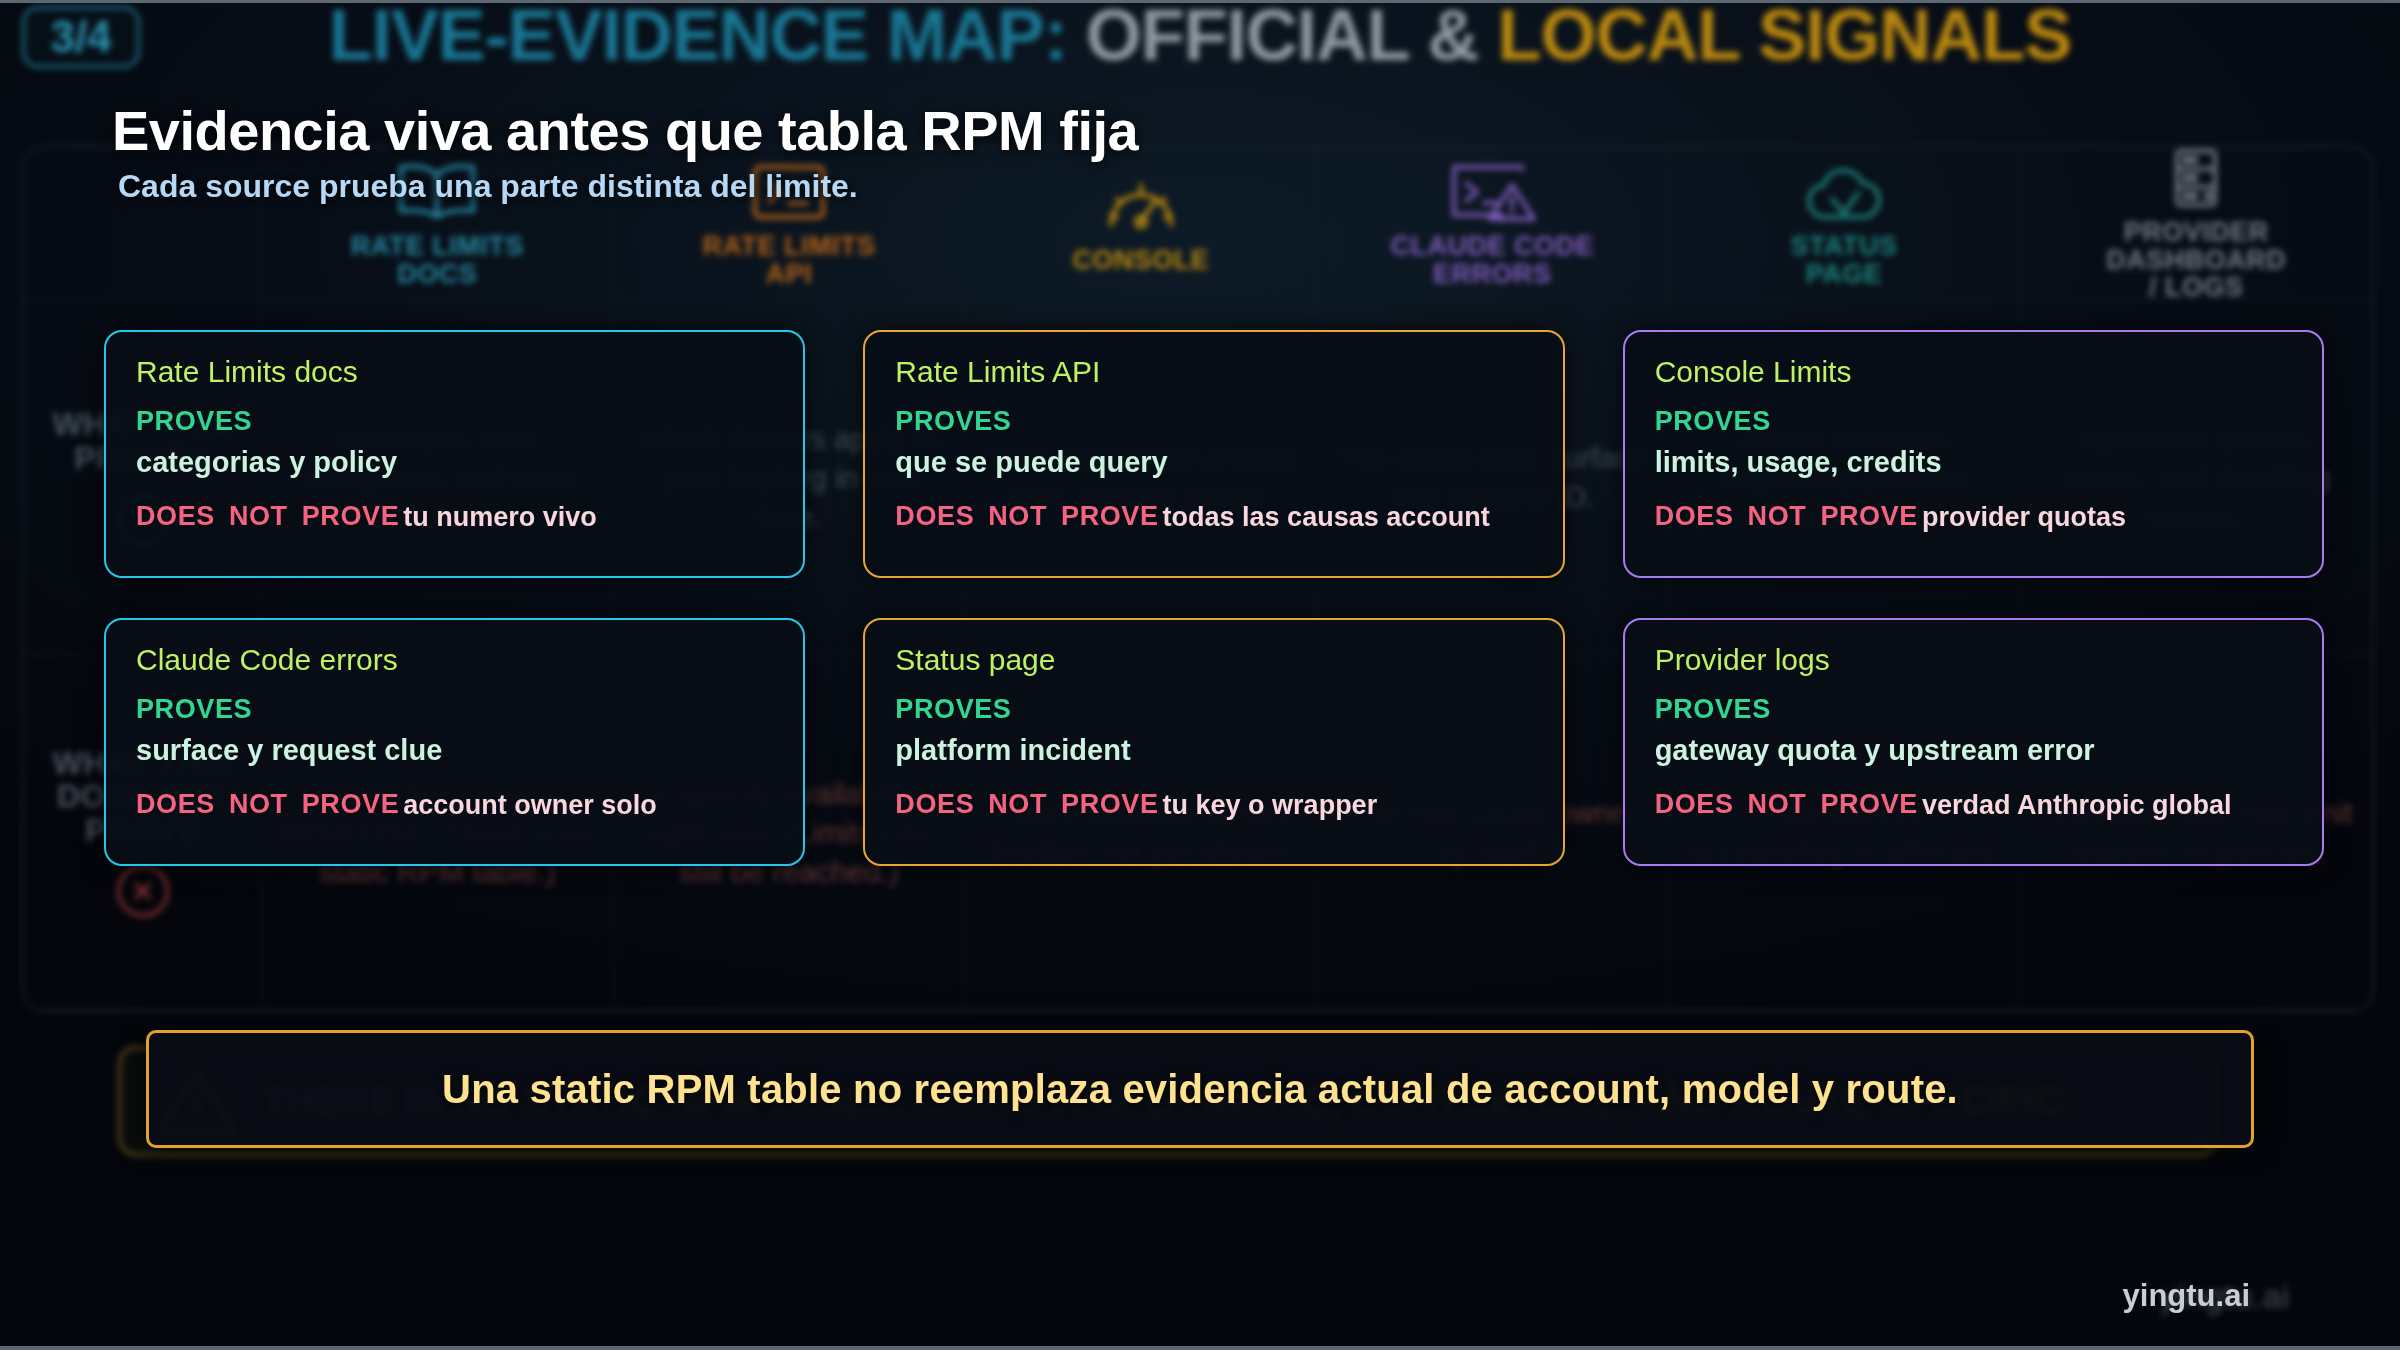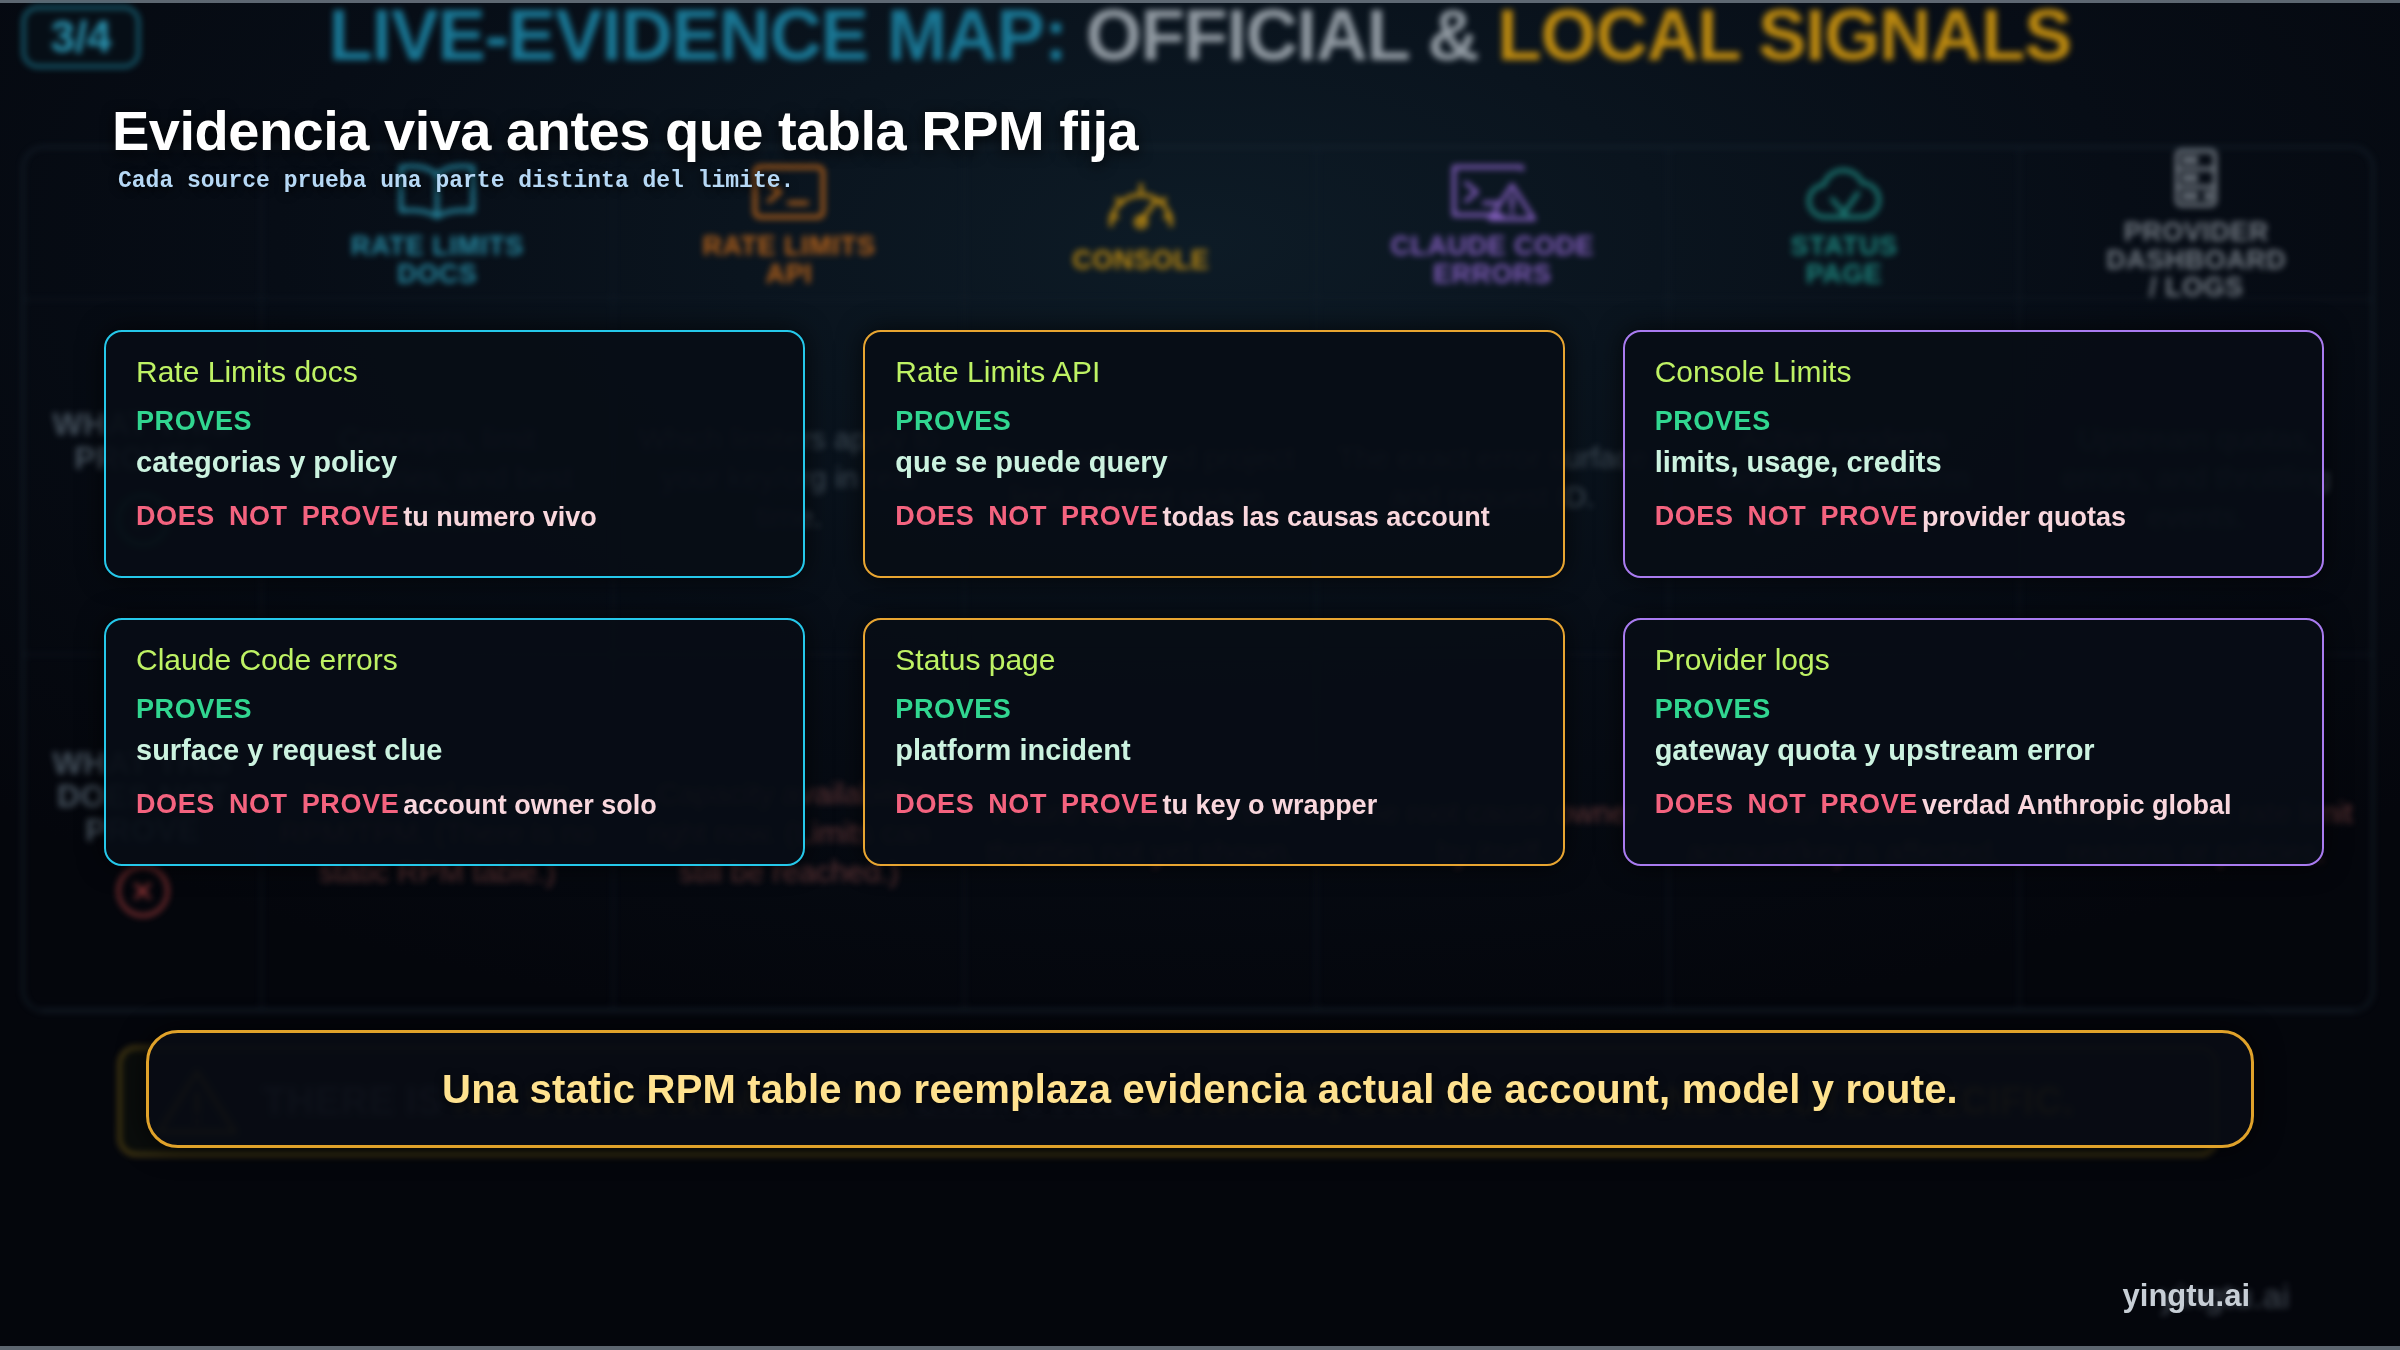--- a/index.html
+++ b/index.html
@@ -82,23 +82,22 @@
   #fg-layer{ position:absolute; inset:0; }
 
   #fg-title{
     position:absolute; left:112px; top:62px;
     font-size:56px; font-weight:700; color:#ffffff; letter-spacing:-.5px;
     text-shadow:0 3px 14px rgba(0,0,0,.85);
     margin-top:36px;
   }
   #fg-subtitle{
     position:absolute; left:118px; top:168px;
-    font-size:23px; font-weight:700; color:#b6d8f5;
+    font-size:32px; font-weight:700; color:#b6d8f5;
     text-shadow:0 2px 10px rgba(0,0,0,.85);
-    font-family:Liberation Mono, monospace;
   }
 
   #cards{
     position:absolute; left:104px; top:330px;
     width:2220px;
     display:grid; grid-template-columns:repeat(3,1fr);
     column-gap:58px; row-gap:40px;
   }
   .card{
     border:2.5px solid #22c7e8; border-radius:18px;
@@ -125,21 +124,21 @@
     font-size:27px; font-weight:700; color:#f4637f; letter-spacing:.6px; white-space:nowrap;
   }
   .lbl-not span{ margin-right:14px; }
   .lbl-not span:last-child{ margin-right:0; }
   .neg-val{
     font-size:27px; font-weight:700; color:#f9d7dd; line-height:1.2; max-width:330px;
   }
 
   #fg-banner{
     position:absolute; left:146px; top:1030px; width:2108px; height:118px;
-    border:3px solid #e0a22a; border-radius:32px;
+    border:3px solid #e0a22a; border-radius:10px;
     background:rgba(8,12,20,.94);
     display:flex; align-items:center; justify-content:center;
     box-shadow:0 0 28px rgba(0,0,0,.75);
   }
   #fg-banner .ftext{
     font-size:40px; font-weight:700; color:#ffe28f; letter-spacing:.2px;
     text-shadow:0 2px 8px rgba(0,0,0,.7);
   }
   #fg-watermark{
     position:absolute; right:150px; bottom:36px;

